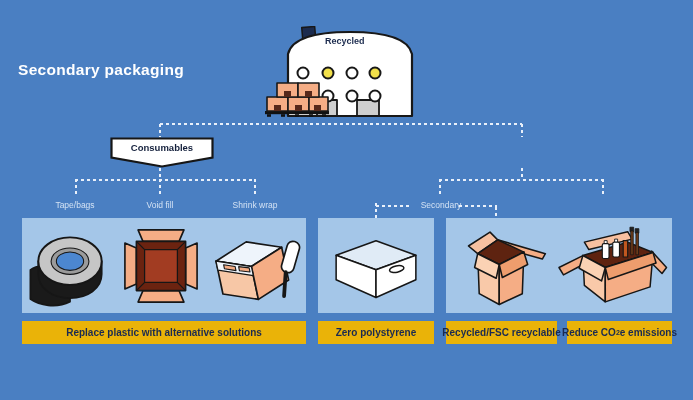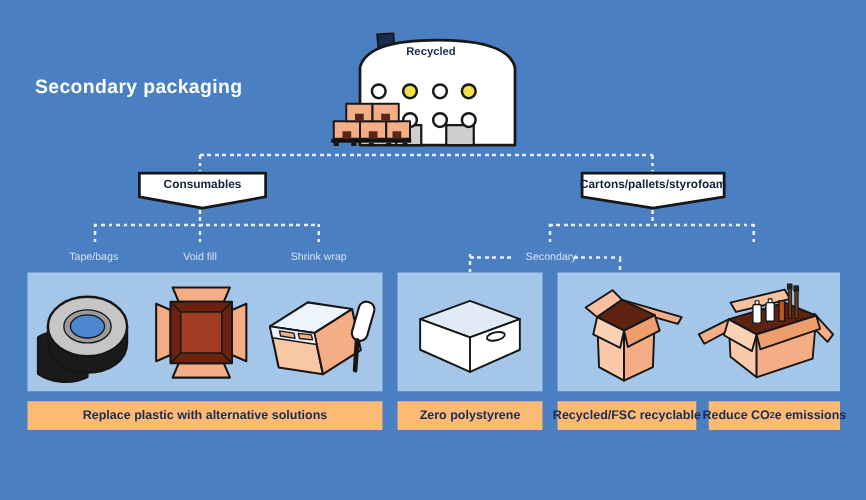--- a/index.html
+++ b/index.html
@@ -24,34 +24,34 @@
     font-size:9.5px;font-weight:bold;color:#14203c;white-space:nowrap;text-align:center;
   }
   .sublabel{
     font-size:8.5px;color:#d3e2f4;text-align:center;white-space:nowrap;line-height:12px;
   }
   .panel{
     position:absolute;top:218px;height:95px;background:#a4c6e8;
     display:flex;align-items:center;justify-content:center;gap:6px;
   }
   .caption{
-    position:absolute;top:321px;height:23px;background:#fdba74;
+    position:absolute;top:321px;height:23px;background:#eab308;
     display:flex;align-items:center;justify-content:center;
     font-size:10px;font-weight:bold;color:#1a2a52;white-space:nowrap;
   }
   .caption sub{font-size:7px;line-height:0;}
   .wh-label{font-size:9px;font-weight:bold;color:#1b2b4e;white-space:nowrap;}
   svg{display:block;}
 </style>
 </head>
 <body>
 
 <div class="stage">
 
-  <div class="abs title" style="left:28px;top:61px;">Secondary packaging</div>
+  <div class="abs title" style="left:18px;top:61px;">Secondary packaging</div>
 
   <svg class="abs" style="left:262px;top:26px;" width="156" height="92" viewBox="0 0 156 92" aria-hidden="true">
     <g stroke="#181818" stroke-linejoin="round">
       <rect x="41" y="1" width="13" height="30" fill="#1b2b4e" stroke-width="1.5" transform="rotate(-5 47 16)"></rect>
       <path d="M26,28 C30,11 56,6 88,6 C120,6 146,11 150,28 L150,90 L26,90 Z" fill="#ffffff" stroke-width="2.2"></path>
       <rect x="55" y="74" width="20" height="16" fill="#cfcfcf" stroke-width="1.8"></rect>
       <rect x="95" y="74" width="22" height="16" fill="#cfcfcf" stroke-width="1.8"></rect>
       <g stroke-width="2">
         <circle cx="41" cy="47" r="5.5" fill="#ffffff"></circle>
         <circle cx="66" cy="47" r="5.5" fill="#f2e04a"></circle>
@@ -93,26 +93,20 @@
   <div class="abs vdash" style="left:158.5px;top:124px;height:13px;"></div>
   <div class="abs vdash" style="left:520.5px;top:124px;height:13px;"></div>
 
   <div class="banner" style="left:110px;top:137px;width:104px;height:31px;">
     <svg viewBox="0 0 104 31" preserveAspectRatio="none">
       <polygon points="1.5,1.5 102.5,1.5 102.5,20.5 52,29.5 1.5,20.5" fill="#ffffff" stroke="#161616" stroke-width="2.2" vector-effect="non-scaling-stroke"></polygon>
     </svg>
     <span class="banner-text">Consumables</span>
   </div>
 
-  <div class="banner" style="left:464px;top:137px;width:117px;height:31px;">
-    <svg viewBox="0 0 104 31" preserveAspectRatio="none">
-      <polygon points="1.5,1.5 102.5,1.5 102.5,20.5 52,29.5 1.5,20.5" fill="#ffffff" stroke="#161616" stroke-width="2.2" vector-effect="non-scaling-stroke"></polygon>
-    </svg>
-    <span class="banner-text">Cartons/pallets/styrofoam</span>
-  </div>
 
   <div class="abs vdash" style="left:158.5px;top:168px;height:11px;"></div>
   <div class="abs hdash" style="left:75px;top:179px;width:180px;"></div>
   <div class="abs vdash" style="left:74.5px;top:179px;height:17px;"></div>
   <div class="abs vdash" style="left:158.5px;top:179px;height:17px;"></div>
   <div class="abs vdash" style="left:254px;top:179px;height:17px;"></div>
   <div class="abs sublabel" style="left:35px;top:199px;width:80px;">Tape/bags</div>
   <div class="abs sublabel" style="left:120px;top:199px;width:80px;">Void fill</div>
   <div class="abs sublabel" style="left:213px;top:199px;width:84px;">Shrink wrap</div>
 

